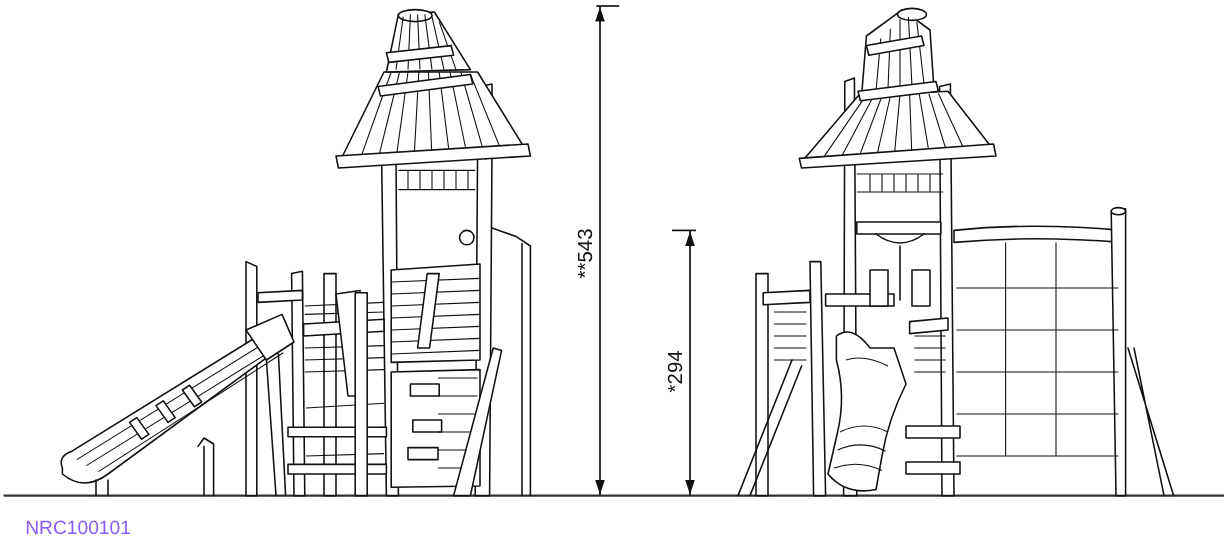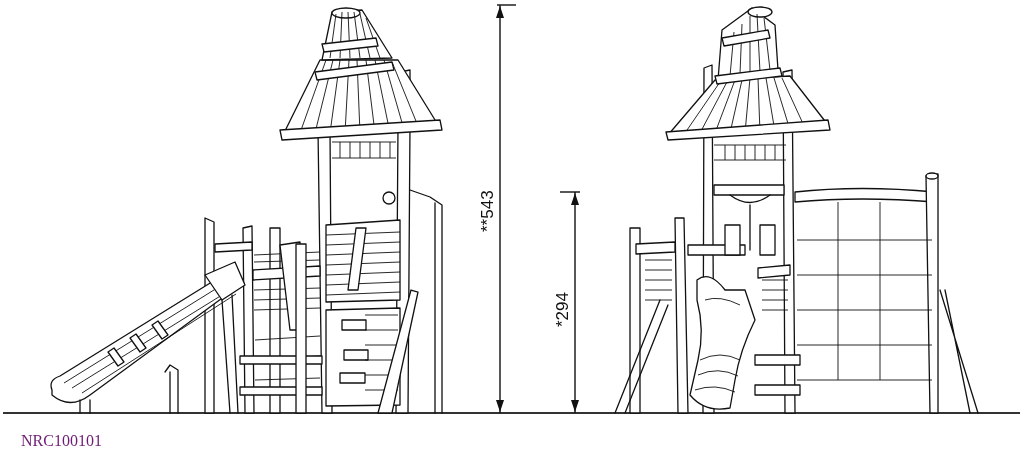--- a/index.html
+++ b/index.html
@@ -4,21 +4,21 @@
 <style>
   html, body { margin: 0; padding: 0; background: #ffffff; }
   body { width: 1024px; height: 449px; position: relative; overflow: hidden; font-family: "Liberation Sans", sans-serif; }
   svg { position: absolute; left: 0; top: 0; }
   .ln { stroke: #111; stroke-width: 1.3; fill: none; stroke-linejoin: round; stroke-linecap: round; }
   .fill { stroke: #111; stroke-width: 1.3; fill: #fff; stroke-linejoin: round; }
   .thin { stroke: #111; stroke-width: 0.9; fill: none; }
   .ground { stroke: #333; stroke-width: 2; }
   .dim { stroke: #111; stroke-width: 1.4; fill: none; }
   .dimtext { font-family: "Liberation Sans", sans-serif; font-size: 17px; fill: #111; }
-  .code-label { position: absolute; left: 21px; top: 432px; font-size: 16px; color: #701a75; font-family: Liberation Serif, serif; }
+  .code-label { position: absolute; left: 21px; top: 432px; font-size: 16px; color: #8b5cf6; font-family: Liberation Sans, sans-serif; }
 </style>
 </head>
 <body>
 
 <svg width="1024" height="449" viewBox="0 0 1024 449">
 
   <line class="ground" x1="3" y1="413" x2="1020" y2="413"></line>
 
   <g>
 

